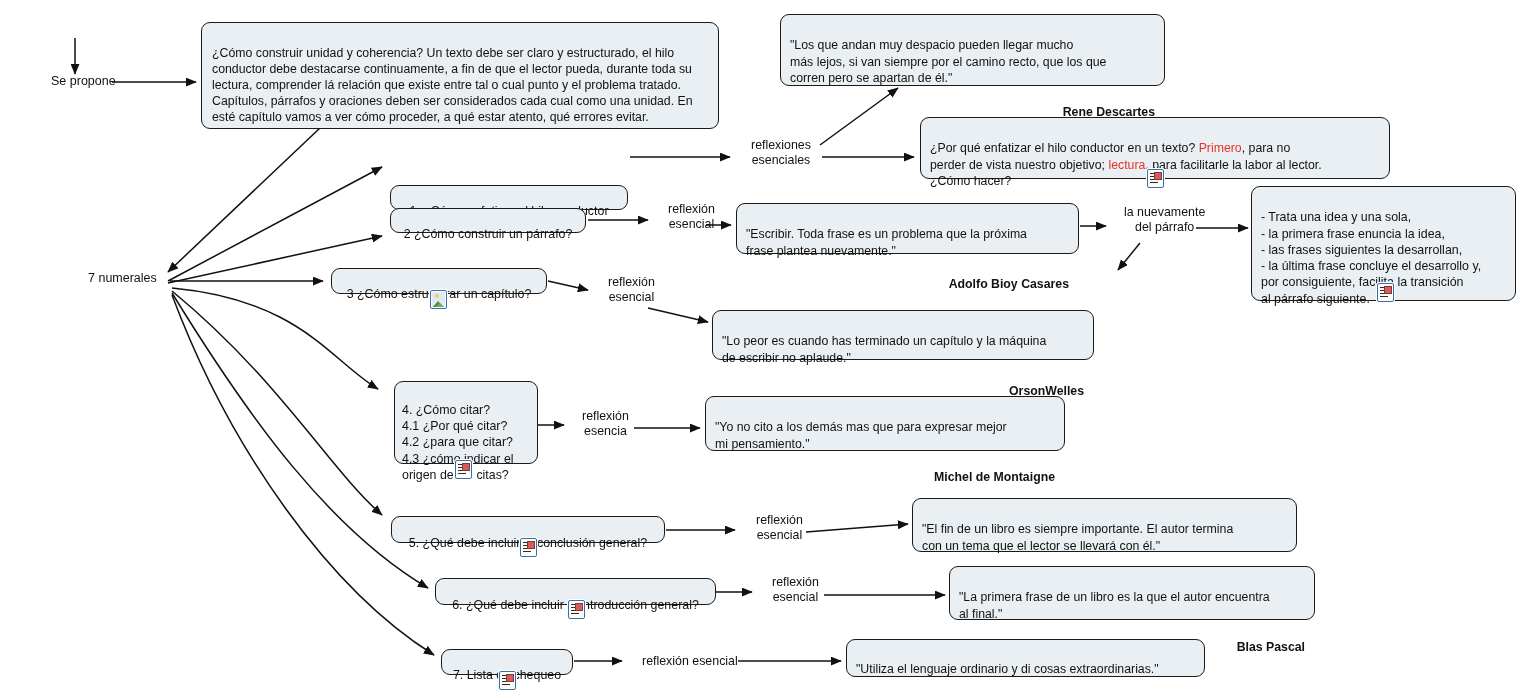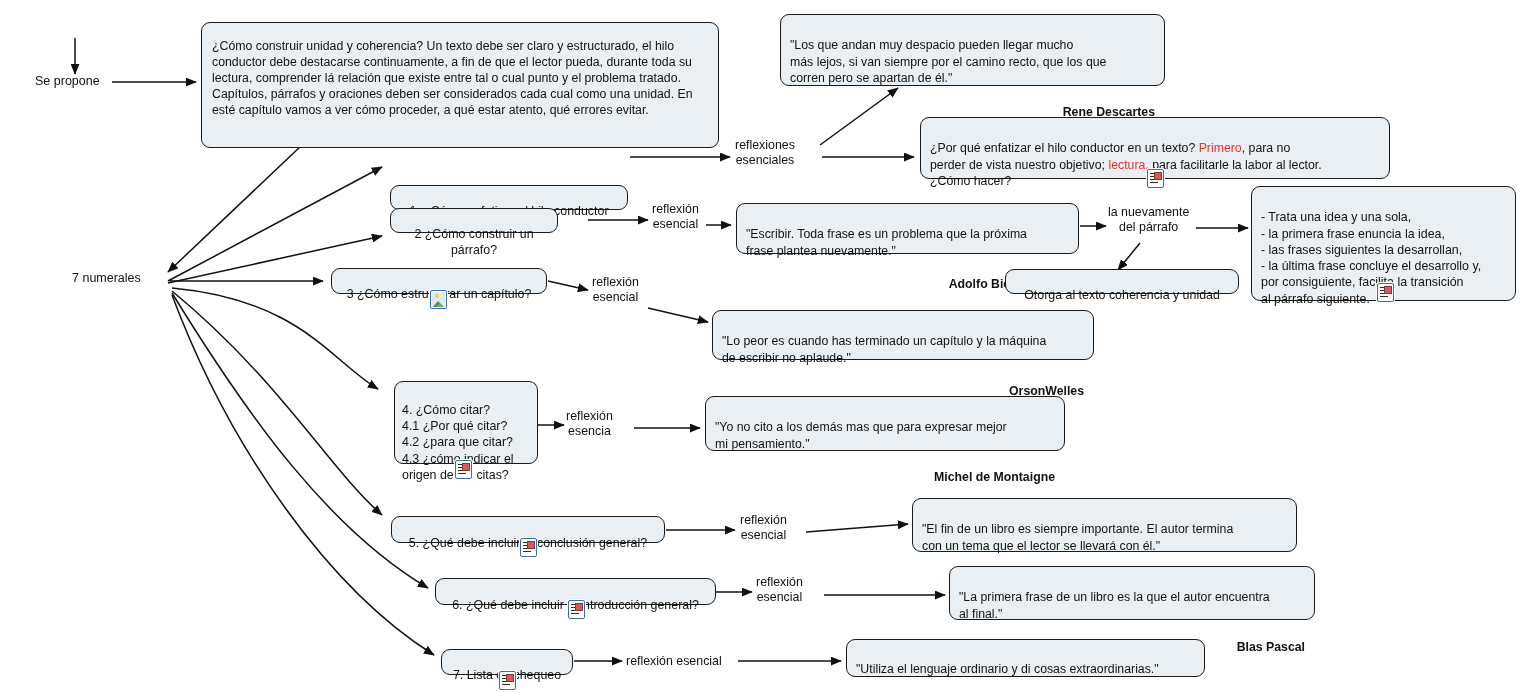--- a/index.html
+++ b/index.html
@@ -20,20 +20,21 @@
   }
   .node.center{text-align:center;}
   .node.quote .author{display:block;text-align:right;font-weight:bold;margin-top:1px;}
   .node.quote .qtext{display:block;}
   .label{
     position:absolute;
     color:#121212;
     line-height:1.18;
     white-space:pre-line;
     background:transparent;
+    margin-left:16px;
   }
   .label.center{text-align:center;}
   .hl{color:#e8322a;}
 
   
   .badge{position:absolute;width:17px;height:19px;}
   .badge .frame{
     position:absolute;left:0;top:0;right:0;bottom:0;
     border:1.6px solid #3a6ea8;border-radius:2px;background:#ffffff;
     box-shadow:0 0 0 1px #ffffff;
@@ -113,31 +114,31 @@
 
       <path d="M574,661 L622,661"></path>
 
       <path d="M738,661 L841,661"></path>
     </g>
   </svg>
 
 
   <div class="label" style="left:35px;top:74px;font-size:12.5px;">Se propone</div>
 
-  <div class="node" style="left:201px;top:22px;width:518px;height:126px;font-size:12.3px;line-height:1.30;padding:0 10px;">
+  <div class="node" style="left:201px;top:22px;width:518px;height:107px;font-size:12.3px;line-height:1.30;padding:7px 10px;">
     <span style="white-space:normal;">¿Cómo construir unidad y coherencia? Un texto debe ser claro y estructurado, el hilo conductor debe destacarse continuamente, a fin de que el lector pueda, durante toda su lectura, comprender lá relación que existe entre tal o cual punto y el problema tratado. Capítulos, párrafos y oraciones deben ser considerados cada cual como una unidad. En esté capítulo vamos a ver cómo proceder, a qué estar atento, qué errores evitar.</span>
   </div>
 
   <div class="label" style="left:72px;top:271px;font-size:12.5px;">7 numerales</div>
 
   <div class="node center" style="left:390px;top:145px;width:238px;height:25px;font-size:12.4px;padding-top:3px;margin-top:40px;">
     <span>1. ¿Cómo enfatizar el hilo conductor</span>
   </div>
 
-  <div class="node center" style="left:390px;top:208px;width:168px;height:25px;font-size:12.4px;padding-top:3px;">
+  <div class="node center" style="left:390px;top:208px;width:196px;height:25px;font-size:12.4px;padding-top:3px;">
     <span>2 ¿Cómo construir un párrafo?</span>
   </div>
 
   <div class="node center" style="left:331px;top:268px;width:216px;height:26px;font-size:12.4px;padding-top:3px;">
     <span>3 ¿Cómo estructurar un capítulo?</span>
   </div>
   <div class="badge img" style="left:430px;top:290px;">
     <div class="frame"></div>
       <div class="pic">
         <div class="sun"></div>
@@ -239,23 +240,20 @@
       <div class="ln" style="top:13px;width:8px;"></div>
     <div class="sq"></div>
   </div>
 
   <div class="node quote" style="left:736px;top:203px;width:343px;height:51px;font-size:12.3px;line-height:1.33;padding:6px 9px;">
     <span class="qtext">"Escribir. Toda frase es un problema que la próxima
 frase plantea nuevamente."</span>
     <span class="author">Adolfo Bioy Casares</span>
   </div>
 
-  <div class="node center" style="left:1005px;top:269px;width:234px;height:25px;font-size:12.4px;padding-top:3px;">
-    <span>Otorga al texto coherencia y unidad</span>
-  </div>
 
   <div class="node" style="left:1251px;top:186px;width:265px;height:115px;font-size:12.4px;line-height:1.31;padding:6px 9px;">
     <span>- Trata una idea y una sola,
 - la primera frase enuncia la idea,
 - las frases siguientes la desarrollan,
 - la última frase concluye el desarrollo y,
 por consiguiente, facilita la transición
 al párrafo siguiente.</span>
   </div>
   <div class="badge" style="left:1377px;top:283px;">

